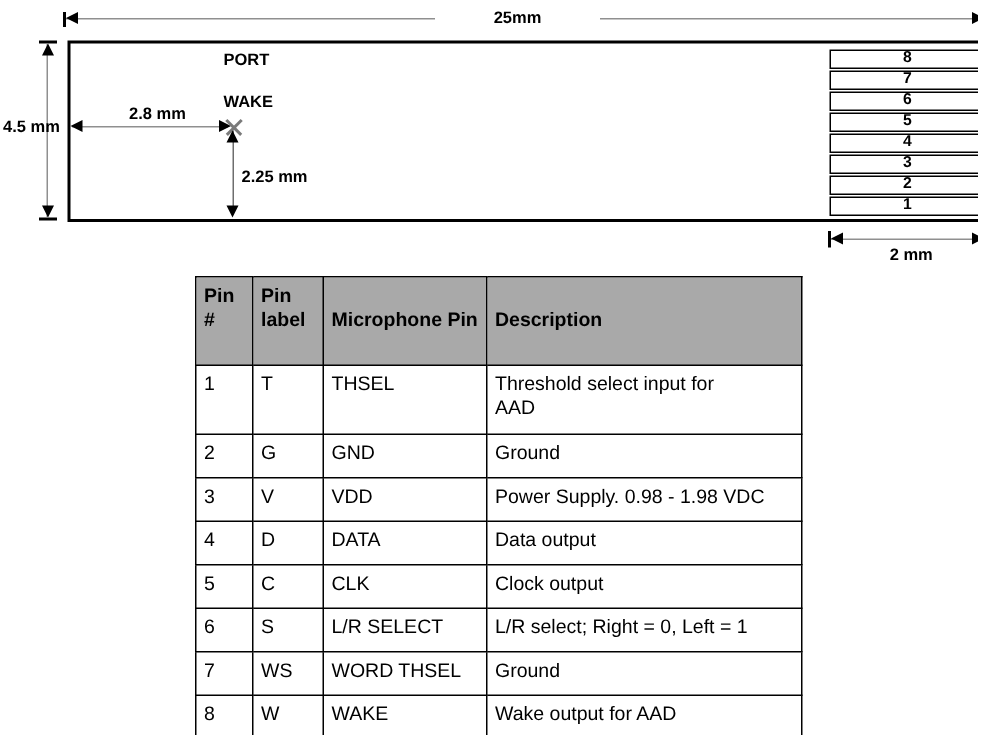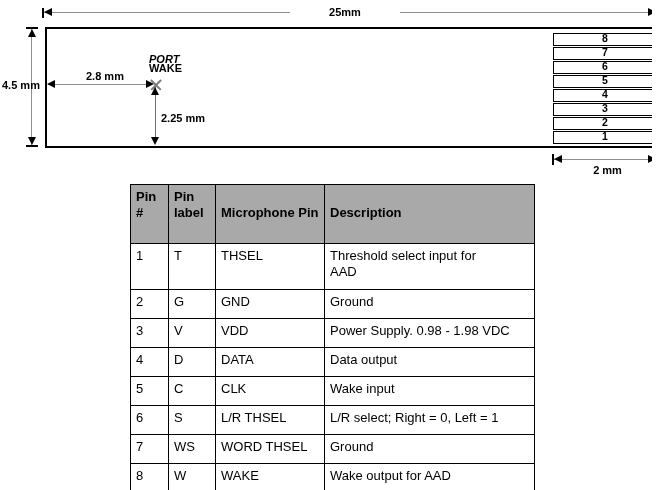--- a/index.html
+++ b/index.html
@@ -74,21 +74,21 @@
     <div class="vline" style="left:31px;top:29px;height:116px;"></div>
     <div class="arr u" style="left:28px;top:29px;"></div>
     <div class="arr d" style="left:28px;top:137px;"></div>
     <div class="dimlbl" style="left:2px;top:79px;">4.5 mm</div>
 
     <div class="hline" style="left:48px;top:84px;width:104px;"></div>
     <div class="arr l" style="left:47px;top:80px;"></div>
     <div class="arr r" style="left:146px;top:80px;"></div>
     <div class="dimlbl" style="left:86px;top:70px;">2.8 mm</div>
 
-    <div class="dimlbl" style="left:149px;top:53px;font-style:italic;">PORT</div>
+    <div class="dimlbl" style="left:149px;top:34px;">PORT</div>
     <div class="dimlbl" style="left:149px;top:62px;">WAKE</div>
     <div class="xmark a"></div>
     <div class="xmark b"></div>
 
     <div class="vline" style="left:155px;top:87px;height:56px;background:#6e6e6e;"></div>
     <div class="arr u" style="left:151px;top:87px;"></div>
     <div class="arr d" style="left:151px;top:137px;"></div>
     <div class="dimlbl" style="left:161px;top:112px;">2.25 mm</div>
 
     <div class="pinstack">
@@ -145,26 +145,26 @@
     <tr class="r">
       <td>4</td>
       <td>D</td>
       <td>DATA</td>
       <td>Data output</td>
     </tr>
     <tr class="r">
       <td>5</td>
       <td>C</td>
       <td>CLK</td>
-      <td>Wake input</td>
+      <td>Clock output</td>
     </tr>
     <tr class="r">
       <td>6</td>
       <td>S</td>
-      <td>L/R THSEL</td>
+      <td>L/R SELECT</td>
       <td>L/R select; Right = 0, Left = 1</td>
     </tr>
     <tr class="r">
       <td>7</td>
       <td>WS</td>
       <td>WORD THSEL</td>
       <td>Ground</td>
     </tr>
     <tr class="r">
       <td>8</td>

